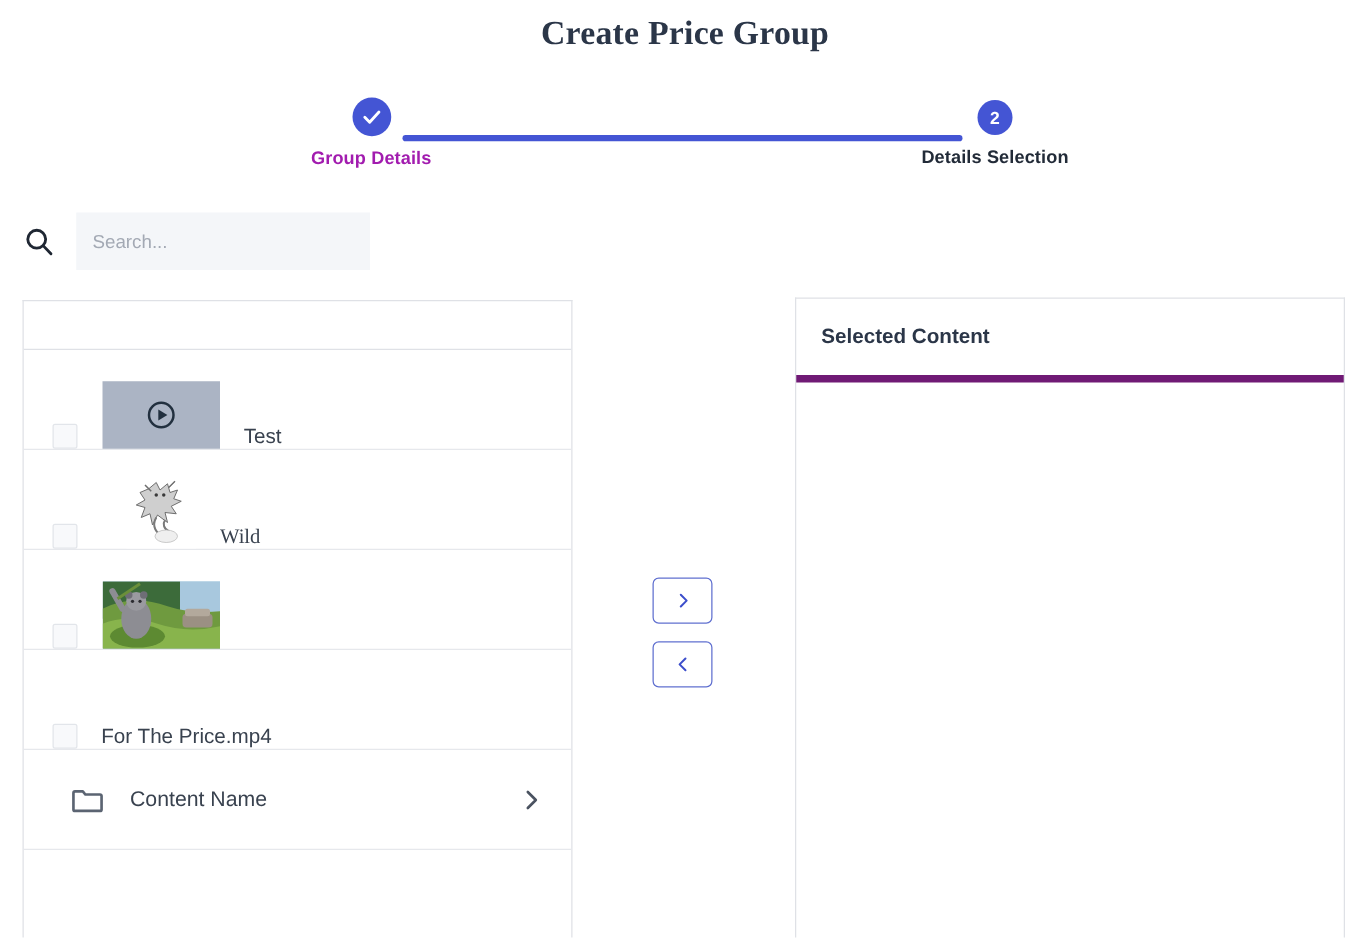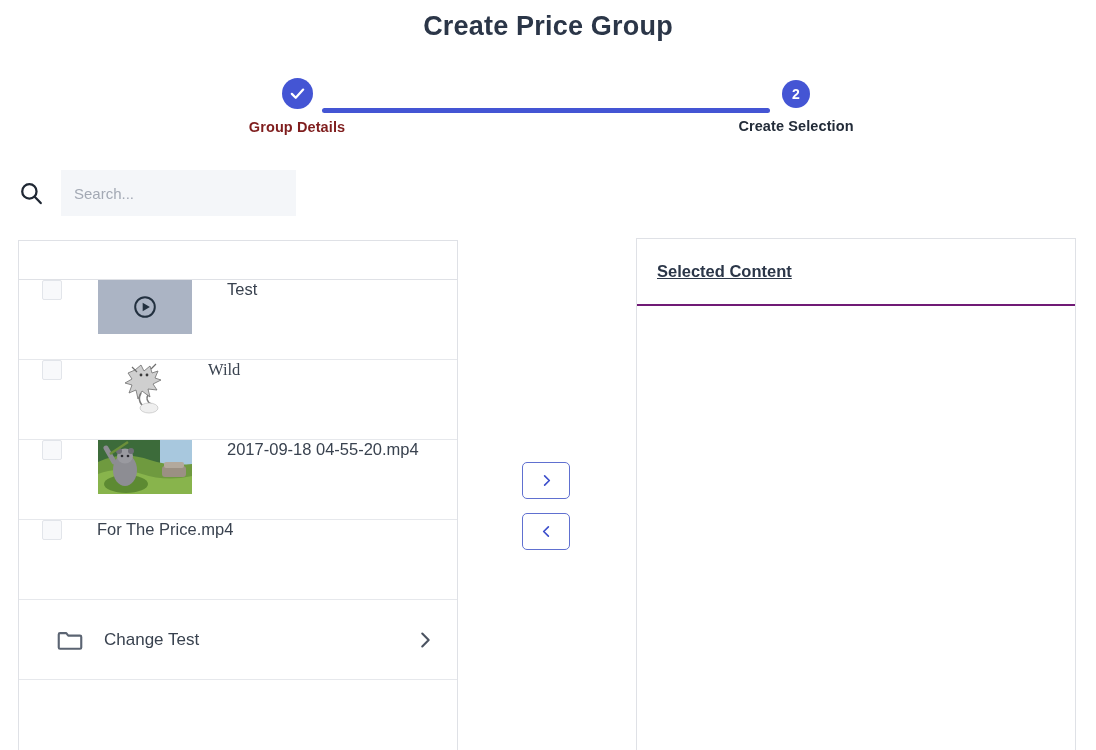--- a/index.html
+++ b/index.html
@@ -12,20 +12,21 @@
     overflow: hidden;
   }
   .page { position: relative; width: 1096px; height: 750px; }
 
   
   .page-title {
     position: absolute; top: 11px; left: 0; width: 1096px;
     text-align: center;
     font-size: 27px; font-weight: bold; letter-spacing: .2px;
     color: #2b3648;
+    font-family: Liberation Serif, serif;
   }
 
   
   .stepper { position: absolute; top: 78px; left: 0; width: 1096px; height: 70px; }
   .step-line {
     position: absolute; top: 30px; left: 322px; width: 448px; height: 5px;
     background: #4455d4; border-radius: 3px;
   }
   .step { position: absolute; text-align: center; }
   .step-1 { left: 222px; width: 150px; }
@@ -35,21 +36,21 @@
     background: #4455d4; margin: 0 auto;
     display: flex; align-items: center; justify-content: center;
     color: #ffffff; font-size: 14px; font-weight: bold;
   }
   .step-dot.small { width: 28px; height: 28px; margin-top: 2px; }
   .step-dot svg { display: block; }
   .step-label {
     margin-top: 10px; font-size: 14.5px; font-weight: bold;
     letter-spacing: .1px;
   }
-  .step-label.done { color: #7f1d1d; }
+  .step-label.done { color: #a21caf; }
   .step-label.active { color: #222b38; }
 
   
   .search-row {
     position: absolute; top: 170px; left: 18px;
     display: flex; align-items: center; gap: 17px;
   }
   .search-icon { width: 26px; height: 26px; color: #1f2733; }
   .search-input {
     width: 235px; height: 46px;
@@ -68,32 +69,31 @@
     background: #ffffff;
   }
   .panel-right {
     position: absolute; left: 636px; top: 238px;
     width: 440px; height: 514px;
     border: 1px solid #dfe1e6; border-bottom: none;
     background: #ffffff;
   }
   .panel-head-blank { height: 39px; border-bottom: 1px solid #dfe1e6; }
   .panel-head {
-    height: 67px; border-bottom: 2px solid #701a75;
+    height: 67px; border-bottom: 6px solid #701a75;
     display: flex; align-items: center; padding-left: 20px;
-    font-size: 16.5px; font-weight: bold; color: #2b3648; text-decoration: underline;
+    font-size: 16.5px; font-weight: bold; color: #2b3648;
   }
   .panel-body-empty { height: 100%; }
 
   
   .content-row {
-    display: flex; align-items: flex-start;
+    display: flex; align-items: flex-end;
     height: 80px; border-bottom: 1px solid #e6e8ec;
     padding-left: 23px;
-    gap: 16px;
   }
   .row-checkbox {
     width: 20px; height: 20px; flex: 0 0 20px;
     background: #f8f9fb; border: 1px solid #e2e5ea; border-radius: 2px;
   }
   .thumb-wrap {
     width: 94px; flex: 0 0 94px;
     margin-left: 20px;
     display: flex; align-items: center; justify-content: center;
   }
@@ -157,21 +157,21 @@
           <svg width="17" height="17" viewBox="0 0 24 24" fill="none" stroke="#ffffff" stroke-width="3.2" stroke-linecap="round" stroke-linejoin="round">
               <polyline points="4,12.5 9.5,18 20,6.5"></polyline>
             </svg>
         </span>
       </div>
       <div class="step-label done">Group Details</div>
     </div>
 
     <div class="step step-2">
       <div class="step-dot small">2</div>
-      <div class="step-label active">Create Selection</div>
+      <div class="step-label active">Details Selection</div>
     </div>
   </div>
 
   <div class="search-row">
     <span class="search-icon">
       <svg width="26" height="26" viewBox="0 0 24 24" fill="none" stroke="#1f2733" stroke-width="2.1" stroke-linecap="round">
           <circle cx="10.5" cy="10.5" r="6.6"></circle>
           <line x1="15.4" y1="15.4" x2="21" y2="21.3"></line>
         </svg>
     </span>
@@ -233,35 +233,34 @@
             <ellipse cx="27" cy="16" rx="8" ry="7.5" fill="#9a9aa0"></ellipse>
             <circle cx="21" cy="11" r="3" fill="#6e6e76"></circle>
             <circle cx="33" cy="11" r="3" fill="#6e6e76"></circle>
             <circle cx="24" cy="16" r="1.3" fill="#2b2b30"></circle>
             <circle cx="30" cy="16" r="1.3" fill="#2b2b30"></circle>
             <path d="M16 22 L8 8" stroke="#8d8d93" stroke-width="5" stroke-linecap="round"></path>
             <path d="M12 14 L30 2" stroke="#6b8f3a" stroke-width="2.4"></path>
           </svg>
         </div>
       </div>
-      <div class="row-label">2017-09-18 04-55-20.mp4</div>
     </div>
 
     <div class="content-row">
       <div class="row-checkbox"></div>
       <div class="row-label">For The Price.mp4</div>
     </div>
 
     <div class="folder-row">
       <span class="folder-icon">
         <svg width="30" height="30" viewBox="0 0 24 24" fill="none" stroke="#5b6472" stroke-width="1.7" stroke-linejoin="round">
             <path d="M3 7.5a1 1 0 0 1 1-1h5l1.6 2H20a1 1 0 0 1 1 1v8.5a1 1 0 0 1-1 1H4a1 1 0 0 1-1-1Z"></path>
           </svg>
       </span>
-      <span class="folder-label">Change Test</span>
+      <span class="folder-label">Content Name</span>
       <span class="chev-right">
         <svg width="22" height="22" viewBox="0 0 24 24" fill="none" stroke="#4b5361" stroke-width="2.3" stroke-linecap="round" stroke-linejoin="round">
             <polyline points="9,5 16,12 9,19"></polyline>
           </svg>
       </span>
     </div>
 
     <div class="empty-row"></div>
   </div>
 

